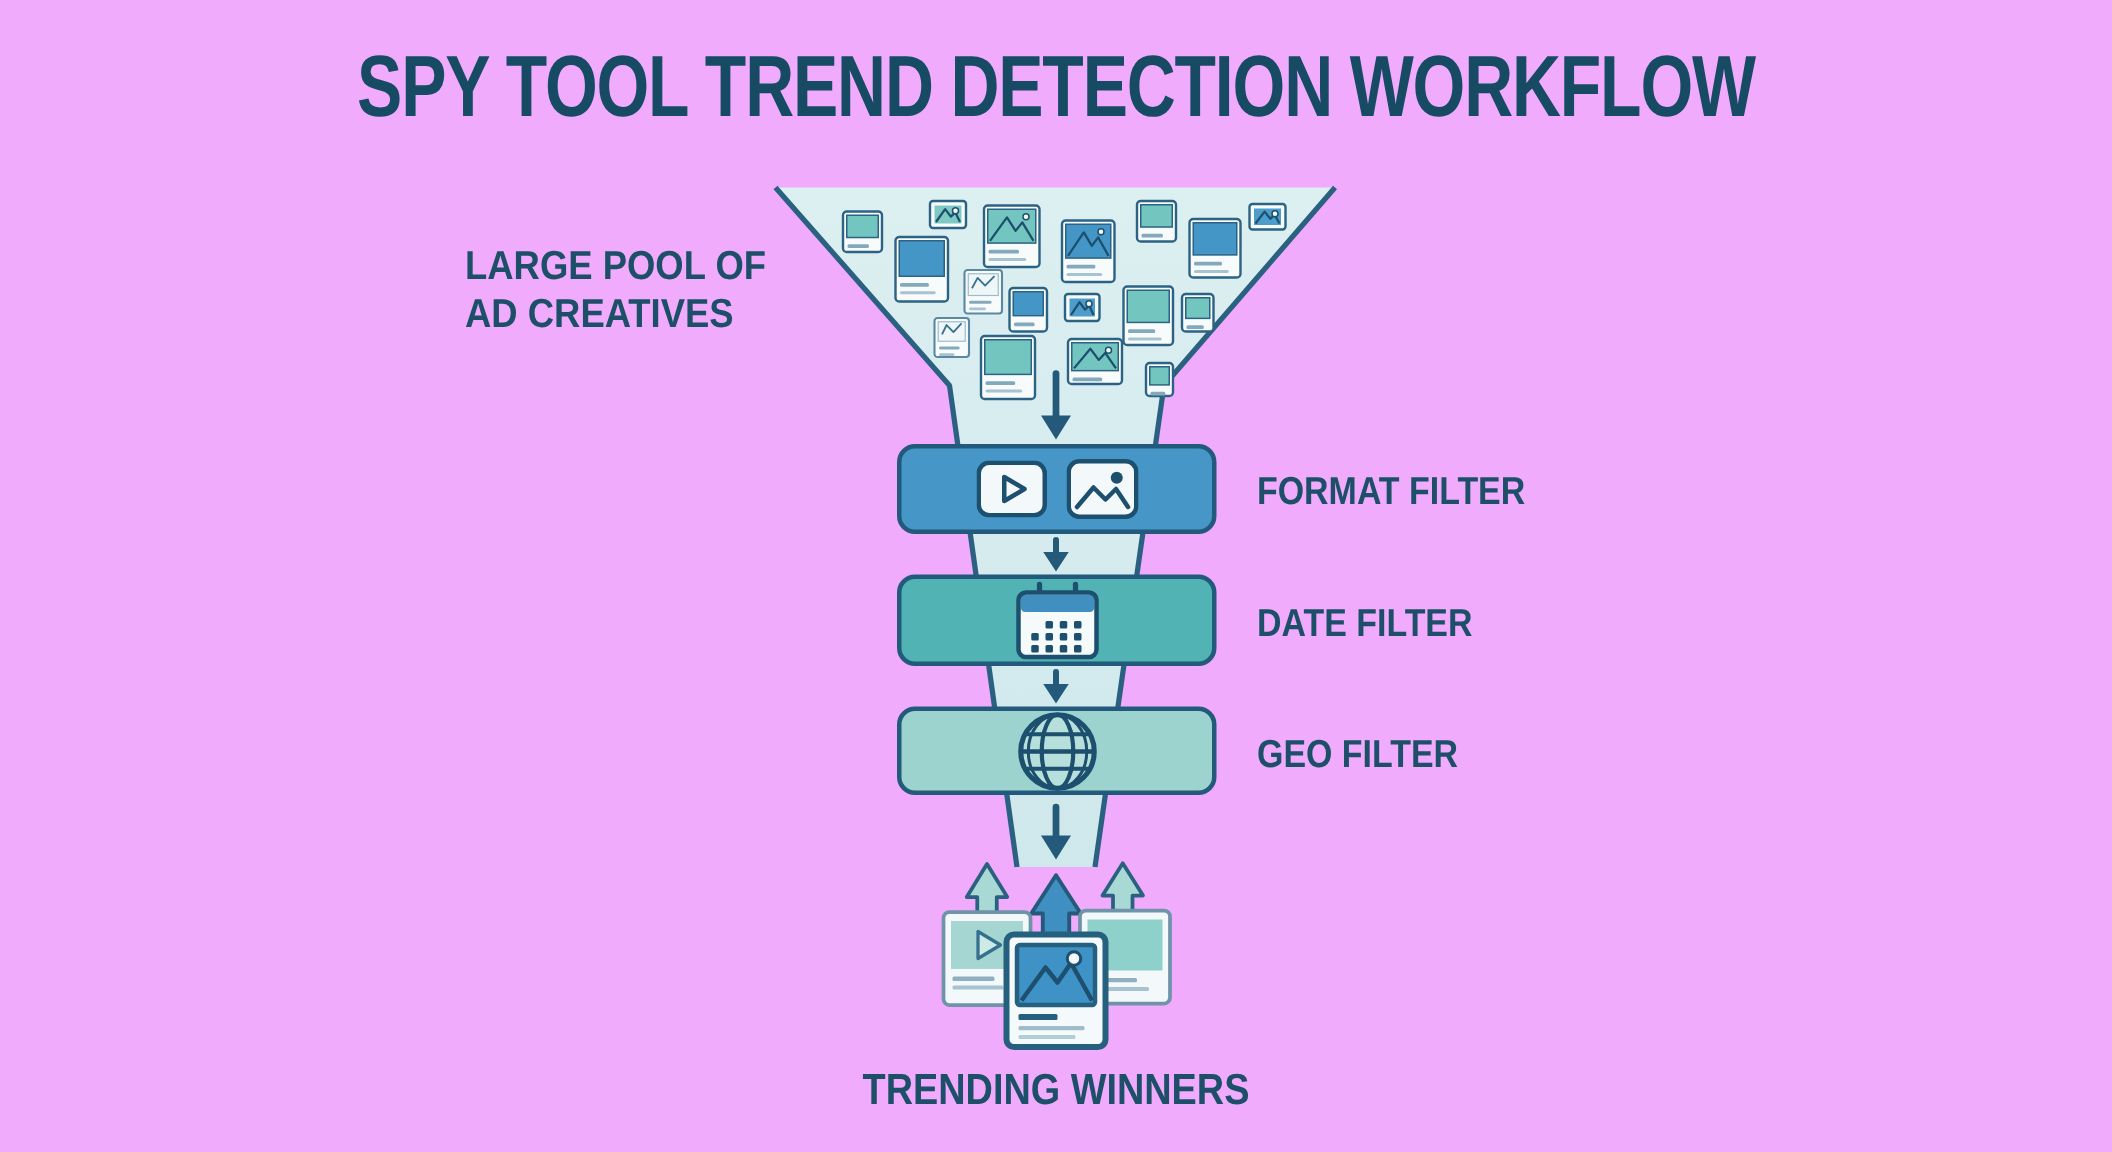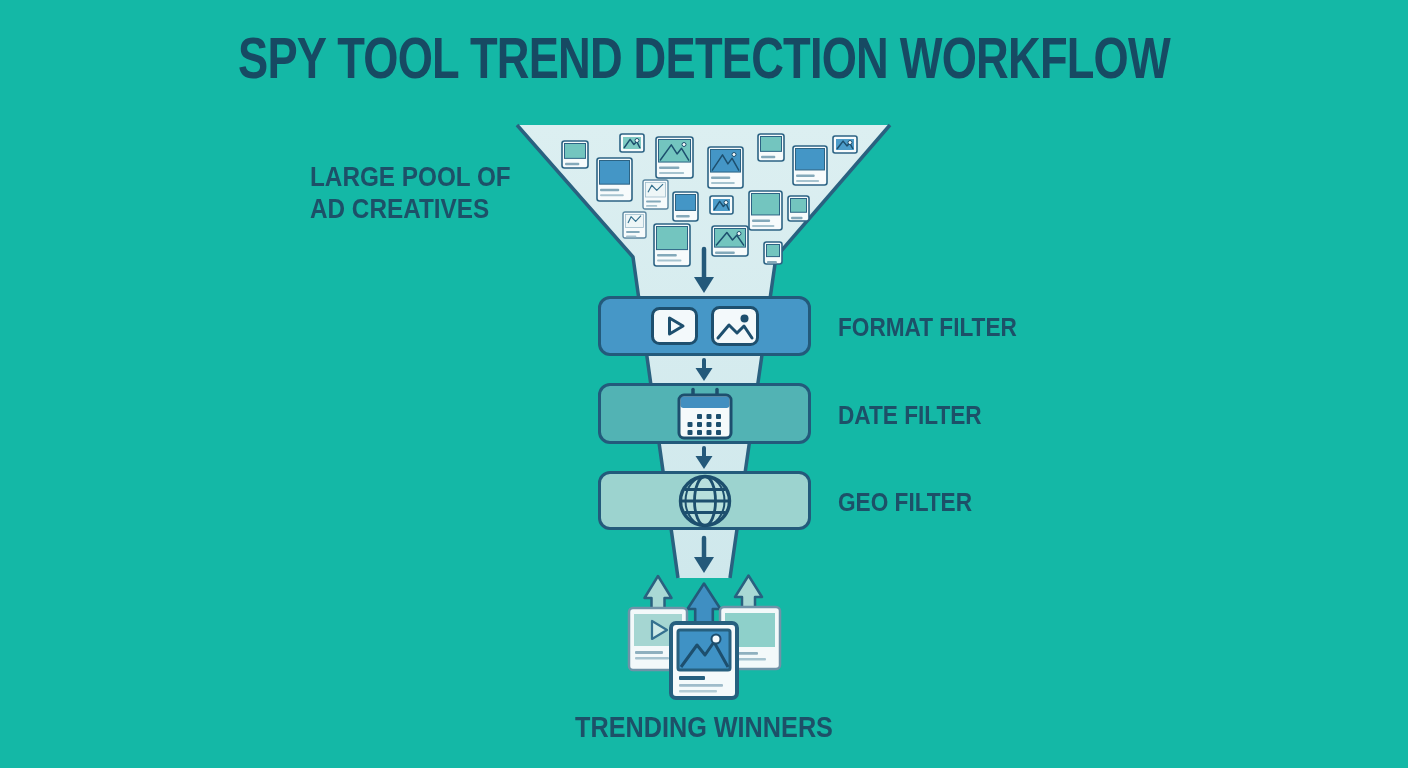--- a/index.html
+++ b/index.html
@@ -1,18 +1,18 @@
 <!DOCTYPE html>
 <html><head>
 <meta charset="utf-8">
 <style>
   html,body{margin:0;padding:0;background:#e4e9ec;}
   .canvas{
     position:relative;width:1408px;height:768px;overflow:hidden;
-    background:#14b8a6;
+    background:#f0abfc;
     font-family:"Liberation Sans", sans-serif;
   }
   .title{
     position:absolute;top:24px;left:0;right:0;text-align:center;
     font-size:58px;font-weight:bold;color:#174a63;letter-spacing:-1px;
     transform:scaleX(0.78);white-space:nowrap;
   }
   .pool-label{
     position:absolute;left:310px;top:161px;
     font-size:27px;font-weight:bold;color:#1d5068;line-height:32px;

